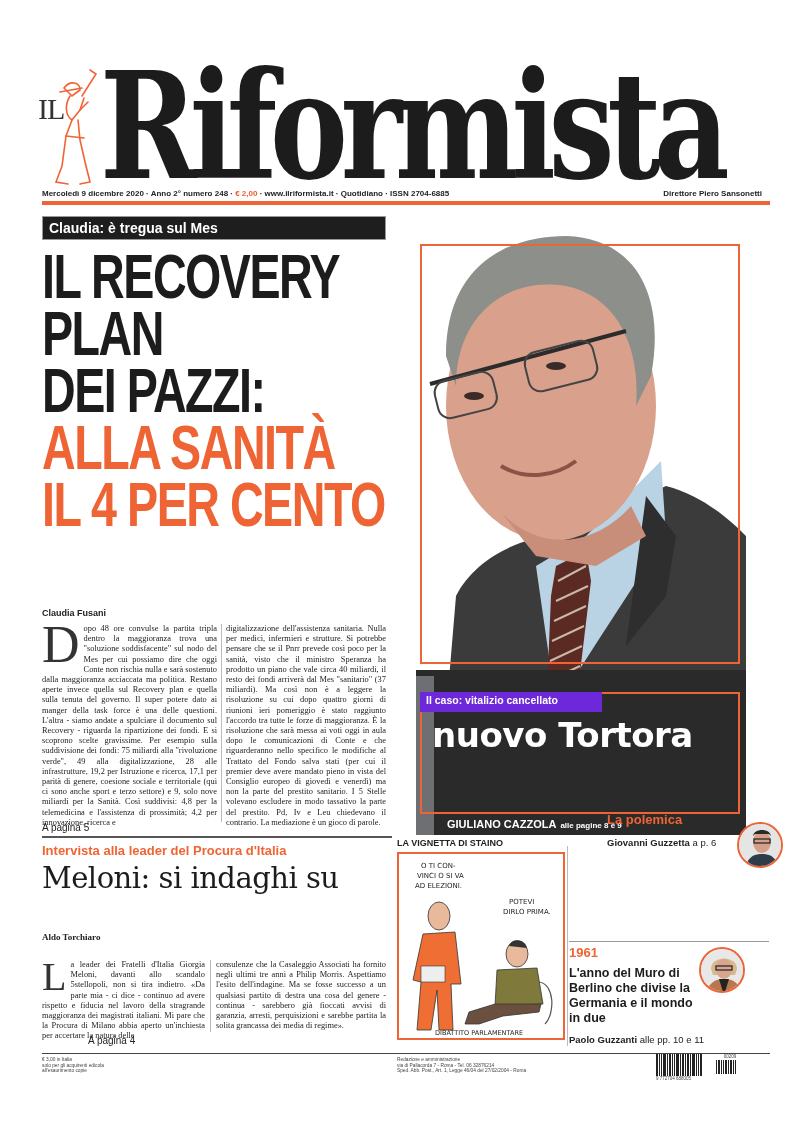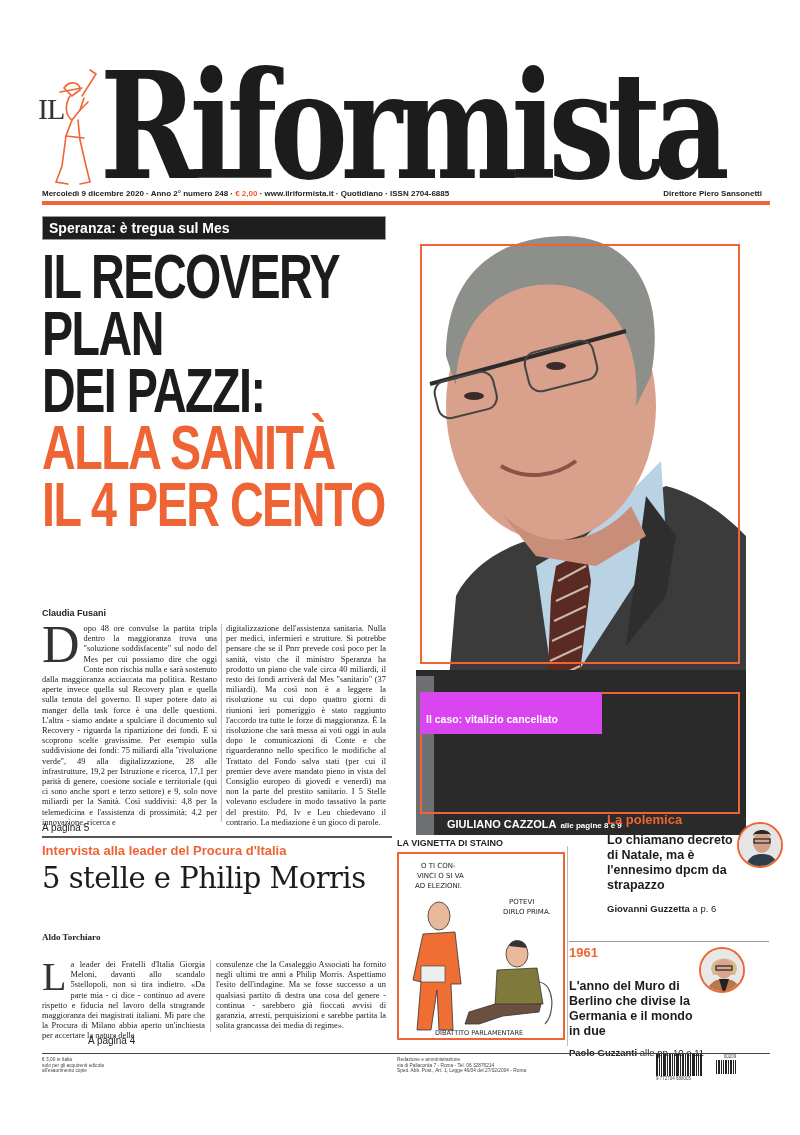--- a/index.html
+++ b/index.html
@@ -30,21 +30,21 @@
   .col-rule { width: 1px; background: #bbb; }
   .page-ref { font-size: 10px; color: #222; }
   .hr-grey { height: 2px; background: #555; }
 
   
   .photo-frame { left: 420px; top: 244px; width: 320px; height: 420px; border: 2px solid #ef6434; }
   .photo-wrap { left: 416px; top: 236px; width: 330px; height: 598px; overflow: hidden; }
   .dark-panel { left: 416px; top: 670px; width: 330px; height: 165px; background: #2a2a2a; }
   .grey-side { left: 416px; top: 676px; width: 18px; height: 159px; background: #6e6f72; }
   .case-box { left: 420px; top: 692px; width: 320px; height: 122px; border: 2px solid #ef6434; }
-  .case-kicker { left: 420px; top: 692px; width: 182px; height: 20px; background: #d946ef; color: #fff; font-size: 10.5px; font-weight: bold; padding: 21px 6px; }
+  .case-kicker { left: 420px; top: 692px; width: 182px; height: 20px; background: #6d28d9; color: #fff; font-size: 10.5px; font-weight: bold; padding: 2px 6px; }
   .case-title { left: 432px; top: 716px; width: 310px; color: #fff; font-family: "DejaVu Sans", sans-serif; font-weight: bold; font-size: 34px; line-height: 38px; letter-spacing: -0.5px; }
   .case-author { left: 447px; top: 818px; color: #fff; font-size: 11px; font-weight: bold; }
   .case-author small { font-size: 8px; font-weight: bold; margin-left: 4px; }
 
   
   .meloni-kicker { left: 42px; top: 843px; color: #ef6434; font-weight: bold; font-size: 13px; }
   .meloni-title { left: 42px; top: 862px; width: 350px; font-family: "DejaVu Serif", "Liberation Serif", serif; font-size: 29px; line-height: 33px; color: #1c1c1c; letter-spacing: -0.5px; }
 
   .vignetta-label { left: 397px; top: 838px; font-size: 9px; font-weight: bold; color: #222; }
   .cartoon { left: 397px; top: 852px; width: 168px; height: 188px; border: 2px solid #ef6434; background: #fff; overflow: hidden; }
@@ -82,21 +82,21 @@
   <span>Mercoledì 9 dicembre 2020</span> ·
   <span>Anno 2° numero 248</span> ·
   <span class="price">€ 2,00</span> ·
   <span>www.ilriformista.it</span> ·
   <span>Quotidiano</span> ·
   <span>ISSN 2704-6885</span>
 </div>
 <div class="abs director">Direttore Piero Sansonetti</div>
 <div class="abs orange-rule"></div>
 
-<div class="abs kicker">Speranza: è tregua sul Mes</div>
+<div class="abs kicker">Claudia: è tregua sul Mes</div>
 
 <div class="abs headline">
   <span class="black">IL RECOVERY</span>
   <span class="black">PLAN</span>
   <span class="black">DEI PAZZI:</span>
   <span class="orange">ALLA SANITÀ</span>
   <span class="orange">IL 4 PER CENTO</span>
 </div>
 
 <div class="abs byline" style="left:42px; top:608px;">Claudia Fusani</div>
@@ -140,28 +140,29 @@
     <path d="M85 230 C110 245 140 240 160 225" stroke="#8c5147" stroke-width="4" fill="none"></path>
   </svg>
 </div>
 <div class="abs photo-frame"></div>
 
 <div class="abs dark-panel"></div>
 <div class="abs grey-side"></div>
 <div class="abs case-box"></div>
 <div class="abs case-kicker">Il caso: vitalizio cancellato</div>
 <div class="abs case-title">
+  <div>nuovo Tortora</div>
 </div>
 <div class="abs case-author">
   <span>GIULIANO CAZZOLA</span><small>alle pagine 8 e 9</small>
 </div>
 
 <div class="abs meloni-kicker">Intervista alla leader del Procura d'Italia</div>
 <div class="abs meloni-title">
-  <div>5 stelle e Philip Morris</div>
+  <div>Meloni: si indaghi su</div>
 </div>
 <div class="abs byline" style="left:42px; top:932px;font-family:Liberation Serif, serif;">Aldo Torchiaro</div>
 
 <div class="abs body-text" style="left:42px; top:960px; width:163px;">
   <span class="dropcap" style="font-size:40px; line-height:34px;">L</span>
   <span>a leader dei Fratelli d'Italia Giorgia Meloni, davanti allo scandalo 5stellopoli, non si tira indietro. «Da parte mia - ci dice - continuo ad avere rispetto e fiducia nel lavoro della stragrande maggioranza dei magistrati italiani. Mi pare che la Procura di Milano abbia aperto un'inchiesta per accertare la natura delle</span>
 </div>
 <div class="abs col-rule" style="left:210px; top:960px; height:72px;"></div>
 <div class="abs body-text" style="left:216px; top:960px; width:170px;">
   <span>consulenze che la Casaleggio Associati ha fornito negli ultimi tre anni a Philip Morris. Aspettiamo l'esito dell'indagine. Ma se fosse successo a un qualsiasi partito di destra una cosa del genere - continua - sarebbero già fioccati avvisi di garanzia, arresti, perquisizioni e sarebbe partita la solita grancassa dei media di regime».</span>
@@ -188,39 +189,38 @@
     <text x="16" y="34" font-family="DejaVu Sans, sans-serif" font-size="7" fill="#222">AD ELEZIONI.</text>
     <text x="110" y="50" font-family="DejaVu Sans, sans-serif" font-size="7" fill="#222">POTEVI</text>
     <text x="104" y="60" font-family="DejaVu Sans, sans-serif" font-size="7" fill="#222">DIRLO PRIMA.</text>
     <text x="36" y="181" font-family="DejaVu Sans, sans-serif" font-size="6.5" fill="#222">DIBATTITO PARLAMENTARE</text>
   </svg>
 </div>
 
 <div class="abs side-rule"></div>
 <div class="abs side-col" style="top:812px; height:100px;margin-left:38px;">
   <div class="side-kicker">La polemica</div>
-  <div class="side-title" style="margin-top:6px; width:130px;">Lo chiamano decreto di Natale, ma è l'ennesimo dpcm da strapazzo</div>
   <div class="side-author" style="margin-top:10px;">
     <span style="font-weight:bold">Giovanni Guzzetta</span>
     <span>a p. 6</span>
   </div>
   <div class="avatar abs" style="left:130px; top:10px;">
     <svg width="46" height="46" viewBox="0 0 46 46">
       <rect width="46" height="46" fill="#e5e5e5"></rect>
       <ellipse cx="23" cy="18" rx="9" ry="11" fill="#d4a08a"></ellipse>
       <path d="M14 12 C15 4 31 4 32 12 L30 10 L16 10 Z" fill="#2a2a2a"></path>
       <rect x="15" y="15" width="16" height="4" fill="none" stroke="#222" stroke-width="1.2"></rect>
       <path d="M6 46 C8 32 16 30 23 30 C30 30 38 32 40 46 Z" fill="#2f3d4a"></path>
     </svg>
   </div>
 </div>
 <div class="abs hr-grey" style="left:569px; top:941px; width:200px; height:1px; background:#999;"></div>
 <div class="abs side-col" style="top:945px; height:100px;">
   <div class="side-kicker">1961</div>
-  <div class="side-title" style="margin-top:19px; width:125px;">L'anno del Muro di Berlino che divise la Germania e il mondo in due</div>
+  <div class="side-title" style="margin-top:6px; width:125px;">L'anno del Muro di Berlino che divise la Germania e il mondo in due</div>
   <div class="side-author" style="margin-top:8px;">
     <span style="font-weight:bold">Paolo Guzzanti</span>
     <span>alle pp. 10 e 11</span>
   </div>
   <div class="avatar abs" style="left:130px; top:2px;">
     <svg width="46" height="46" viewBox="0 0 46 46">
       <rect width="46" height="46" fill="#e8e8e8"></rect>
       <path d="M10 20 C10 6 36 6 36 20 L34 26 L12 26 Z" fill="#d7b98a"></path>
       <ellipse cx="23" cy="20" rx="8" ry="10" fill="#d9a58e"></ellipse>
       <rect x="15" y="17" width="16" height="4" fill="none" stroke="#222" stroke-width="1.2"></rect>

